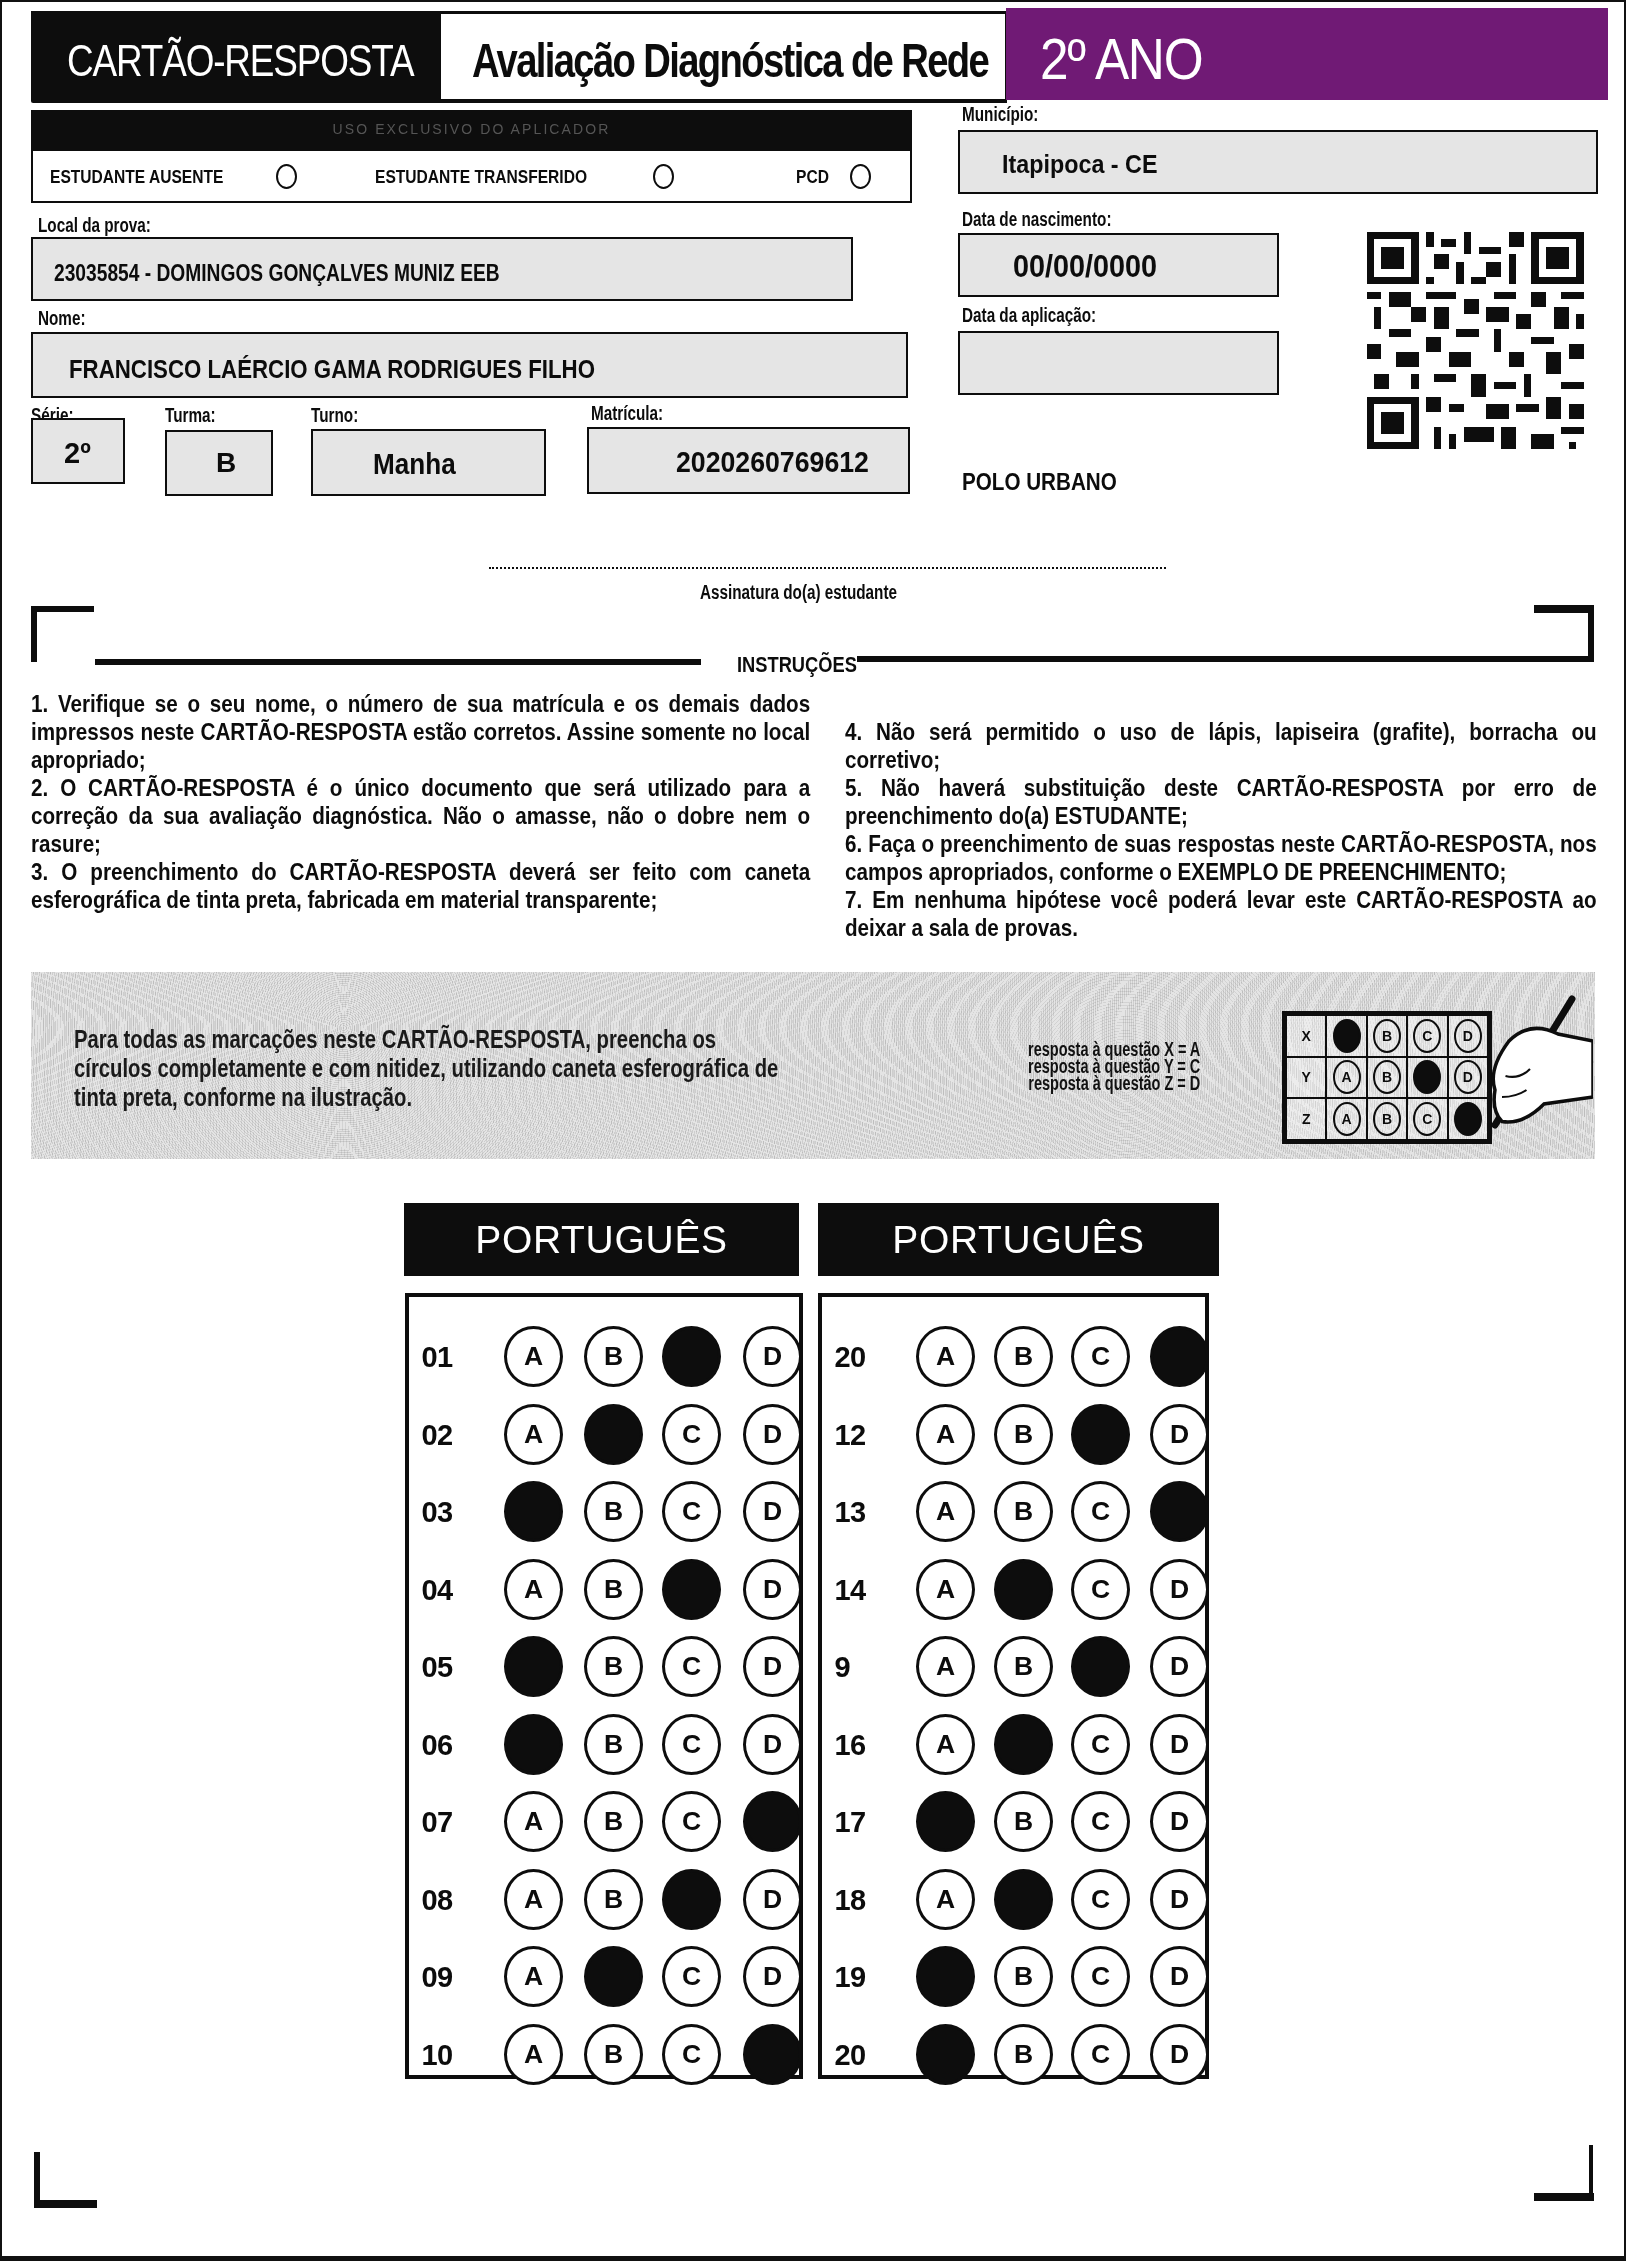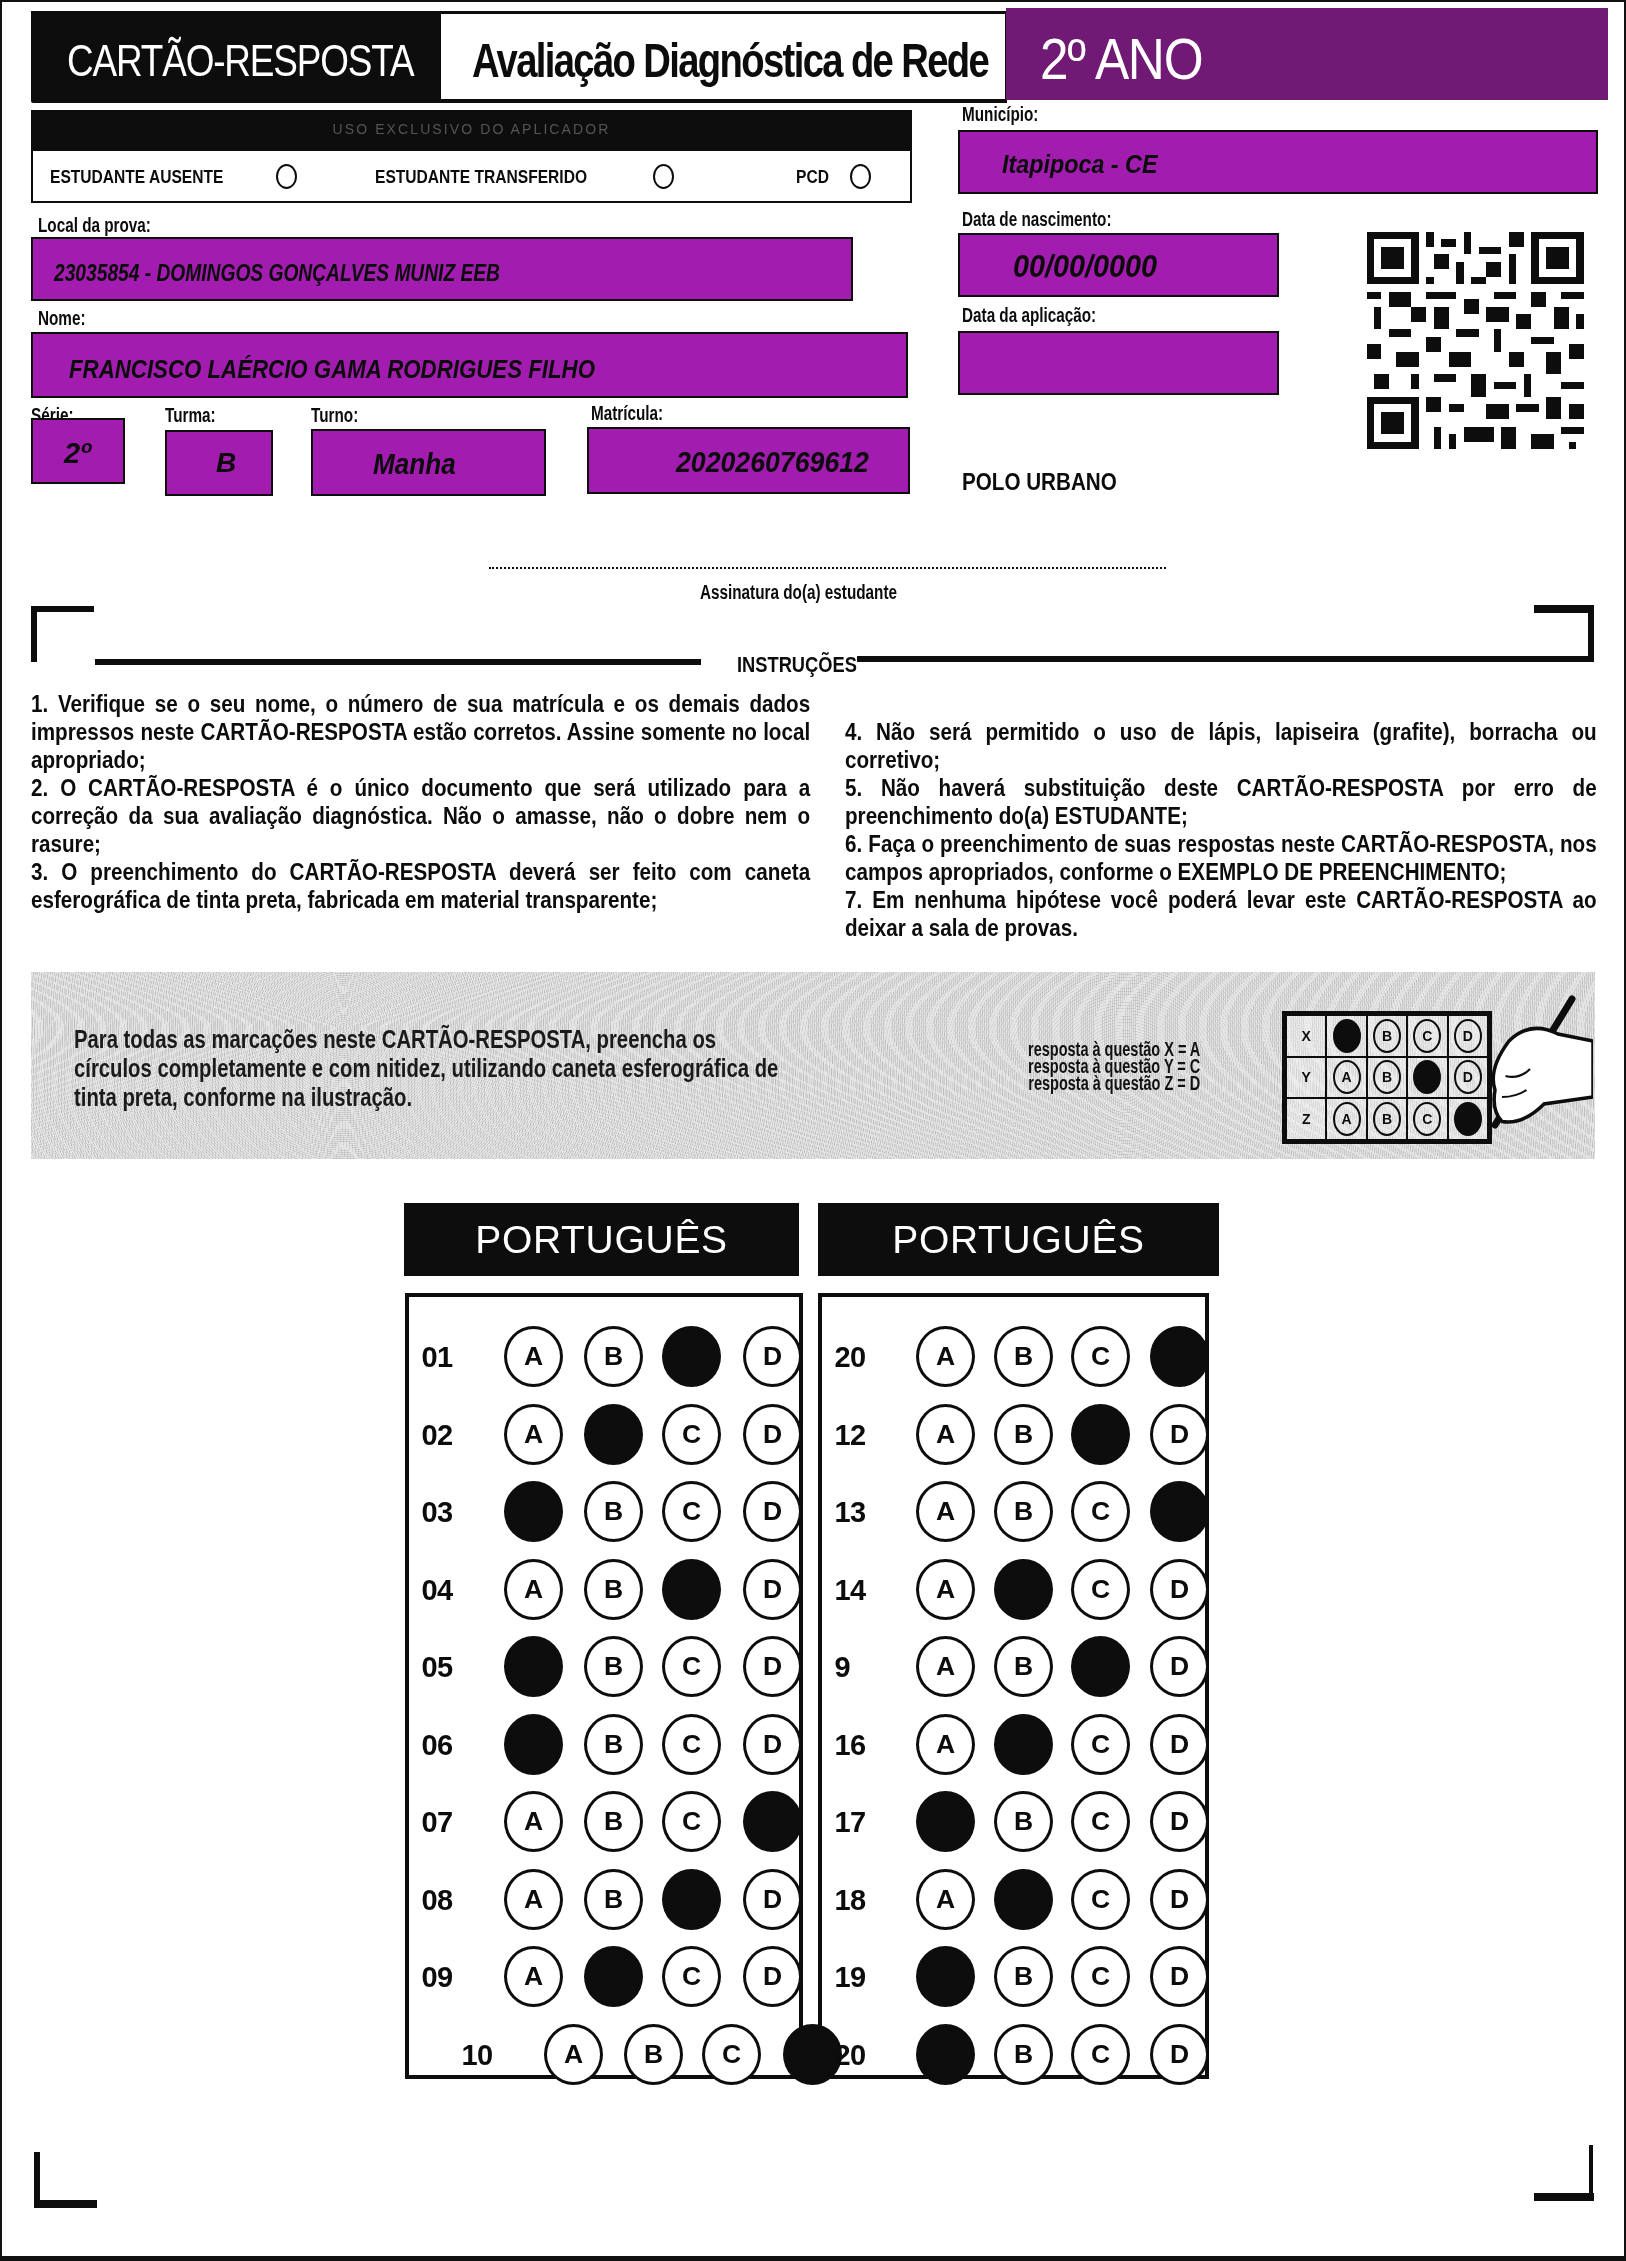--- a/index.html
+++ b/index.html
@@ -28,21 +28,21 @@
 
   
   .apl-bar { left: 31px; top: 110px; width: 881px; height: 41px; background: #0d0d0d; }
   .apl-bar span { position:absolute; left: 0; right: 0; top: 11.2px; text-align:center; color: #555; font-size: 14px; letter-spacing: 2.1px; }
   .apl-box { left: 31px; top: 149px; width: 881px; height: 54px; border: 2.8px solid #0d0d0d; border-top: none; }
   .apl-item { position: absolute; top: 17px; font-size: 19px; font-weight: bold; transform: scaleX(0.82); transform-origin: left; white-space: nowrap; }
   .radio { position: absolute; top: 15.4px; width: 21px; height: 25px; border: 2.1px solid #0d0d0d; border-radius: 50%; }
 
   
   .lbl { font-size: 19.6px; font-weight: bold; transform: scaleX(0.78); transform-origin: left; white-space: nowrap; }
-  .field { border: 2.8px solid #0d0d0d; background: #a21caf; font-style: italic; }
+  .field { border: 2.8px solid #0d0d0d; background: #e5e5e5; }
   .field span { position: absolute; font-weight: bold; white-space: nowrap; transform-origin: left; }
 
   
   .qr { left: 1365px; top: 232px; width: 220px; height: 217px; }
 
   
   .sig-line { left: 489px; top: 567px; width: 677px; border-top: 2.8px dotted #0d0d0d; }
   .sig-lbl { left: 700px; top: 581px; font-size: 19.6px; font-weight: bold; transform: scaleX(0.78); transform-origin: left; white-space: nowrap; }
 
   
@@ -371,21 +371,21 @@
       <span class="bub filled" style="left: 253px;">C</span>
       <span class="bub" style="left: 334px;">D</span>
     </div>
     <div class="row" style="top: 649px;">
       <span class="qnum">09</span>
       <span class="bub" style="left: 95px;">A</span>
       <span class="bub filled" style="left: 175px;">B</span>
       <span class="bub" style="left: 253px;">C</span>
       <span class="bub" style="left: 334px;">D</span>
     </div>
-    <div class="row" style="top: 727px; margin-left: 40px;">
+    <div class="row" style="top: 727px;">
       <span class="qnum">10</span>
       <span class="bub" style="left: 95px;">A</span>
       <span class="bub" style="left: 175px;">B</span>
       <span class="bub" style="left: 253px;">C</span>
       <span class="bub filled" style="left: 334px;">D</span>
     </div>
   </div>
 <div class="sheet" id="sheet-1" style="left:818px; width:391px;">
     <div class="row" style="top: 29px;">
       <span class="qnum">20</span>

